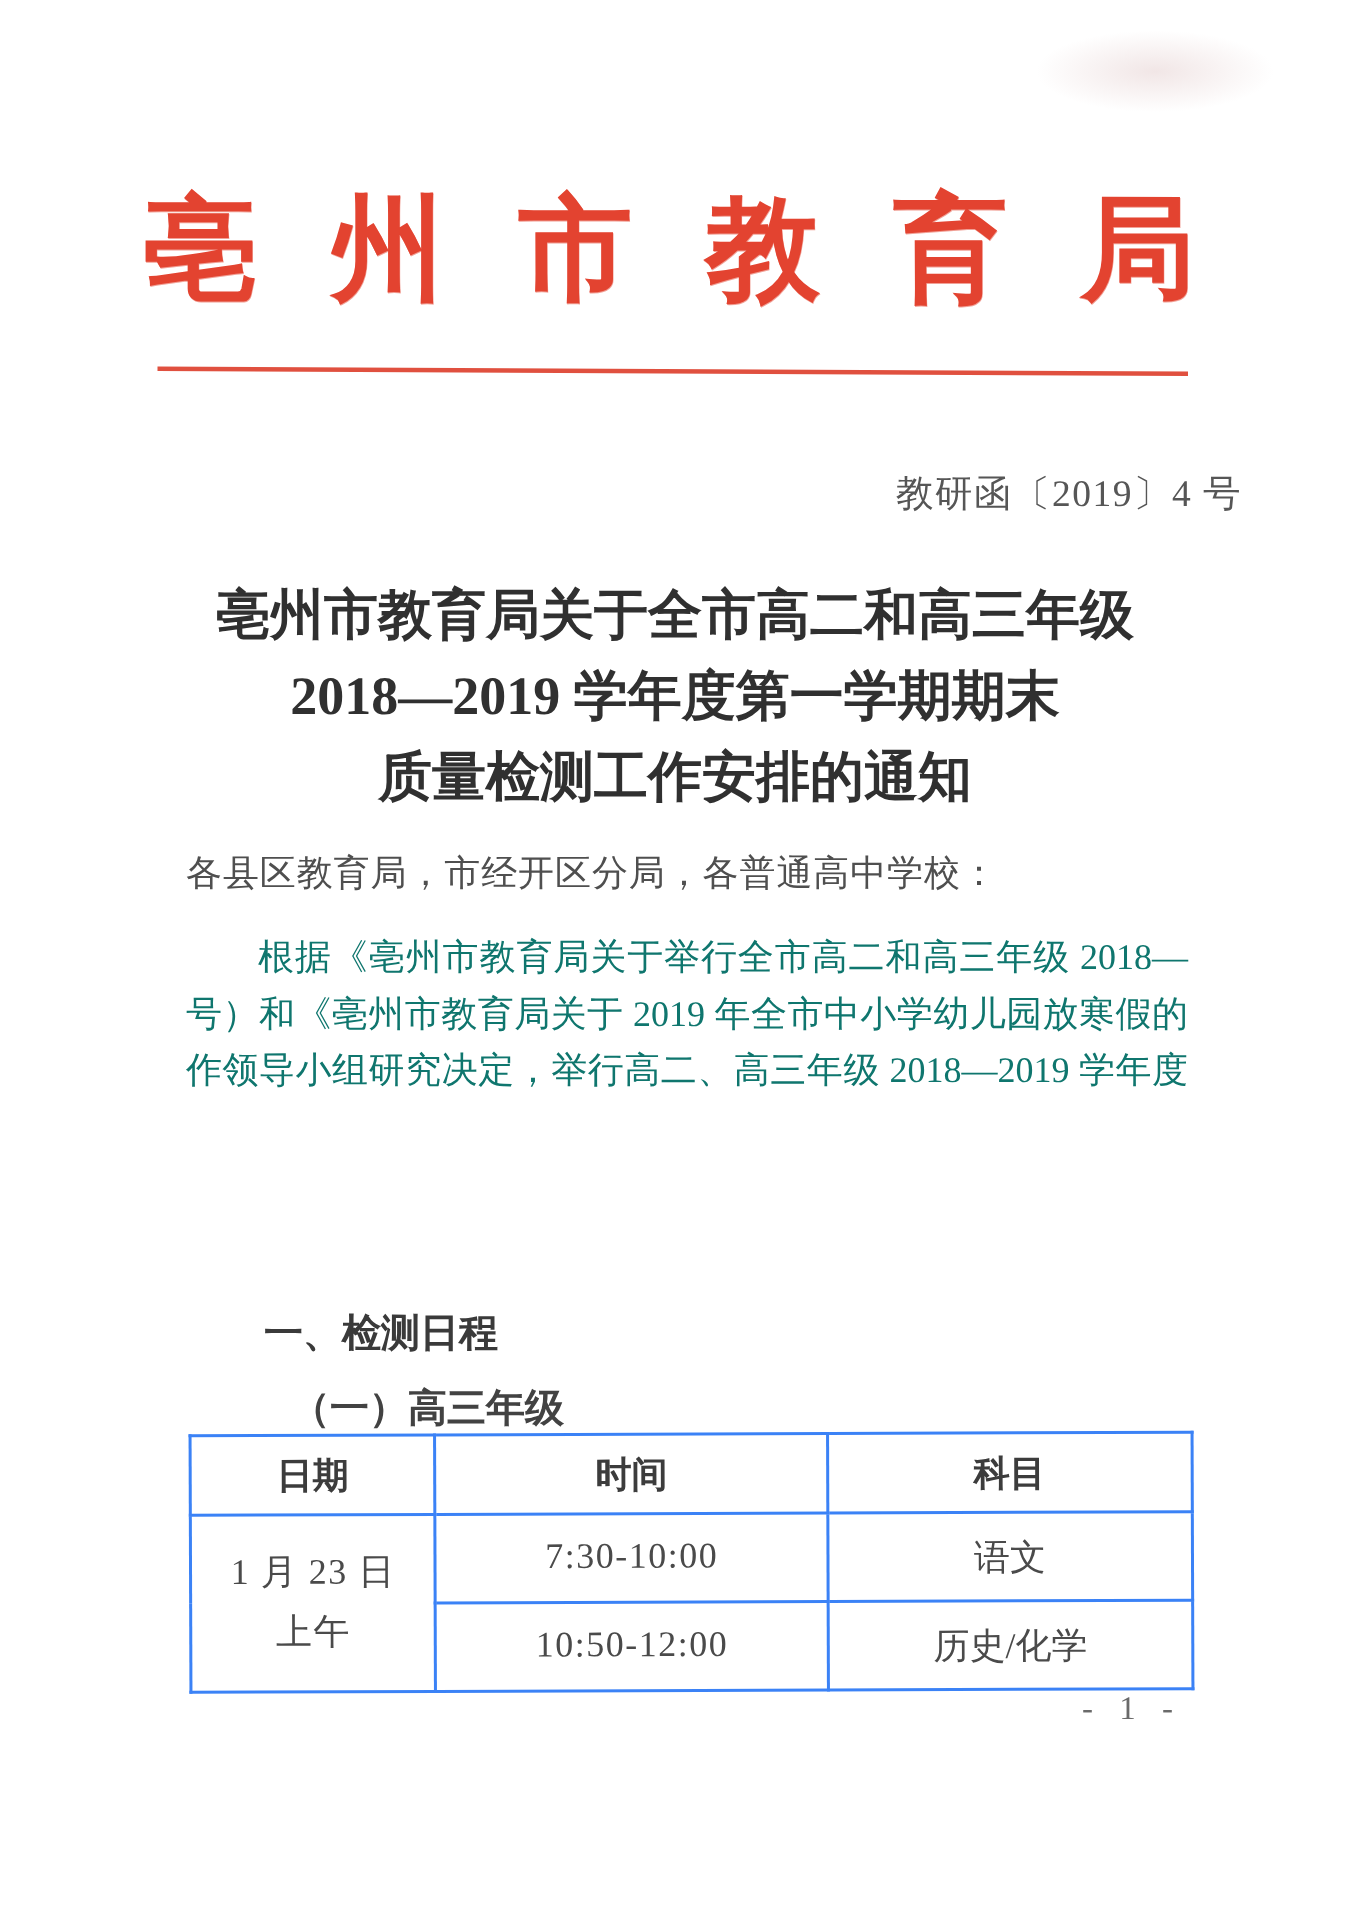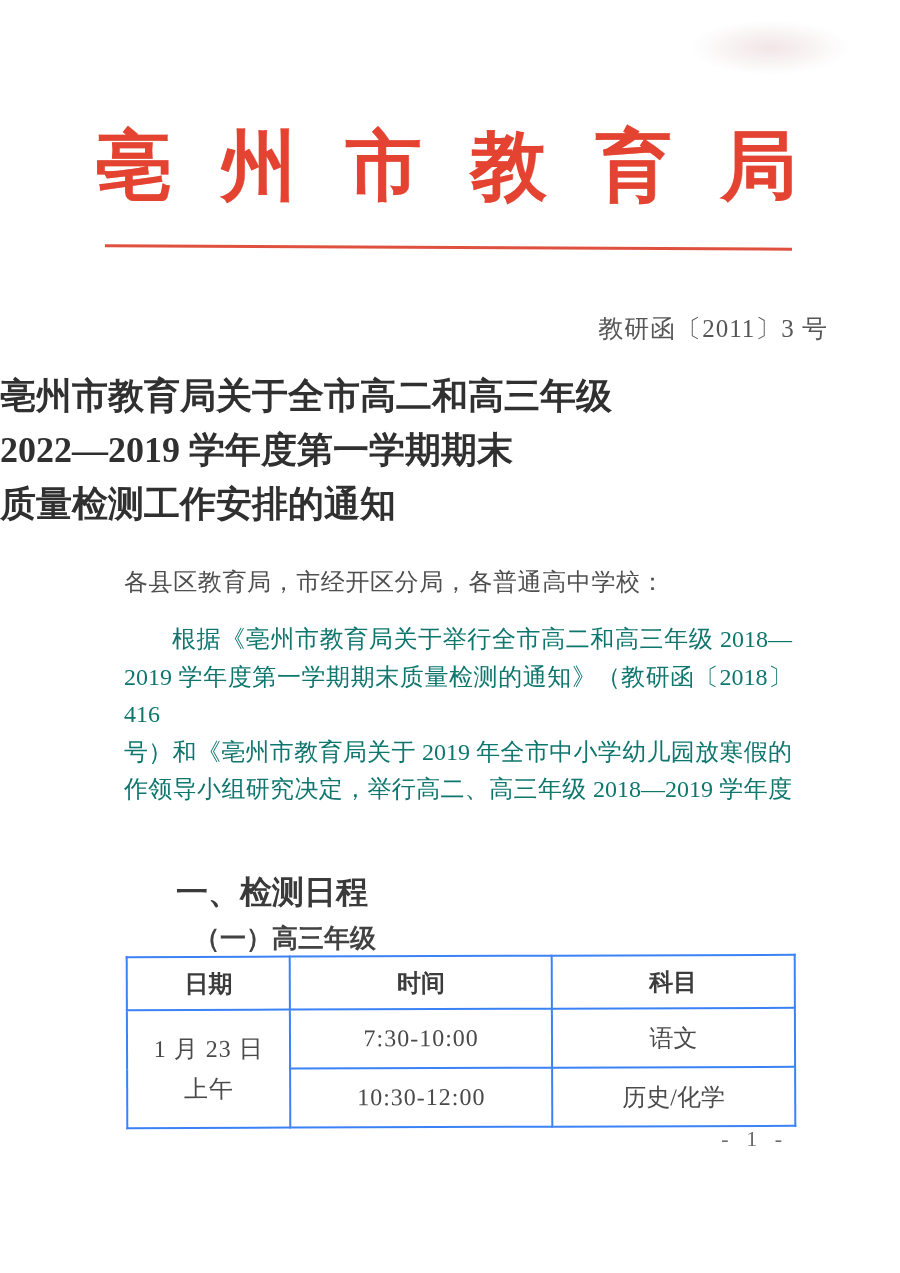--- a/index.html
+++ b/index.html
@@ -45,22 +45,22 @@
     top: 312px; left: 0;
     width: 828px;
     text-align: right;
     font-size: 25px;
     color: #565656;
     letter-spacing: 1px;
   }
   .doc-title {
     position: absolute;
     top: 369px; left: 0; right: 0;
-    margin: 0;
-    text-align: left;
+    margin: 14px;
+    text-align: center;
     font-size: 36px;
     font-weight: bold;
     line-height: 54px;
     color: #303030;
   }
   .doc-title .title-line { display: block; }
   .salutation {
     position: absolute;
     top: 566px; left: 124px;
     font-size: 24px;
@@ -79,21 +79,21 @@
     text-align: justify;
     text-align-last: justify;
     text-justify: inter-character;
   }
   .para-line.first { text-indent: 2em; }
   .para-line.last { text-align-last: left; }
   .section-heading {
     position: absolute;
     top: 871px; left: 176px;
     font-family: "Liberation Sans", "DejaVu Sans", sans-serif;
-    font-size: 32px;
+    font-size: 26px;
     font-weight: bold;
     color: #3a3a3a;
   }
   .subsection-heading {
     position: absolute;
     top: 921px; left: 194px;
     font-size: 26px;
     font-weight: 600;
     color: #424242;
   }
@@ -140,33 +140,32 @@
 
 <div class="page">
 
   <div class="smudge"></div>
 
   <div class="letterhead">
     <div class="agency-name">亳 州 市 教 育 局</div>
     <div class="red-rule"></div>
   </div>
 
-  <div class="doc-number">教研函〔2011〕3 号</div>
+  <div class="doc-number">教研函〔2019〕4 号</div>
 
   <h1 class="doc-title">
     <span class="title-line">亳州市教育局关于全市高二和高三年级</span>
-    <span class="title-line">2022—2019 学年度第一学期期末</span>
+    <span class="title-line">2018—2019 学年度第一学期期末</span>
     <span class="title-line">质量检测工作安排的通知</span>
   </h1>
 
   <div class="salutation">各县区教育局，市经开区分局，各普通高中学校：</div>
 
   <div class="paragraph">
     <div class="para-line first">根据《亳州市教育局关于举行全市高二和高三年级 2018—</div>
-    <div class="para-line">2019 学年度第一学期期末质量检测的通知》（教研函〔2018〕416</div>
     <div class="para-line">号）和《亳州市教育局关于 2019 年全市中小学幼儿园放寒假的</div>
     <div class="para-line">作领导小组研究决定，举行高二、高三年级 2018—2019 学年度</div>
   </div>
 
   <div class="section-heading">一、检测日程</div>
 
   <div class="subsection-heading">（一）高三年级</div>
 
   <table class="schedule">
     <colgroup>
@@ -184,21 +183,21 @@
     <tbody>
       <tr>
         <td class="date-cell" rowspan="2">
           <div>1 月 23 日</div>
           <div>上午</div>
         </td>
         <td class="time-cell">7:30-10:00</td>
         <td class="subject-cell">语文</td>
       </tr>
       <tr>
-        <td class="time-cell">10:30-12:00</td>
+        <td class="time-cell">10:50-12:00</td>
         <td class="subject-cell">历史/化学</td>
       </tr>
     </tbody>
   </table>
 
   <div class="page-number">- 1 -</div>
 
 </div>
 
 </body></html>

